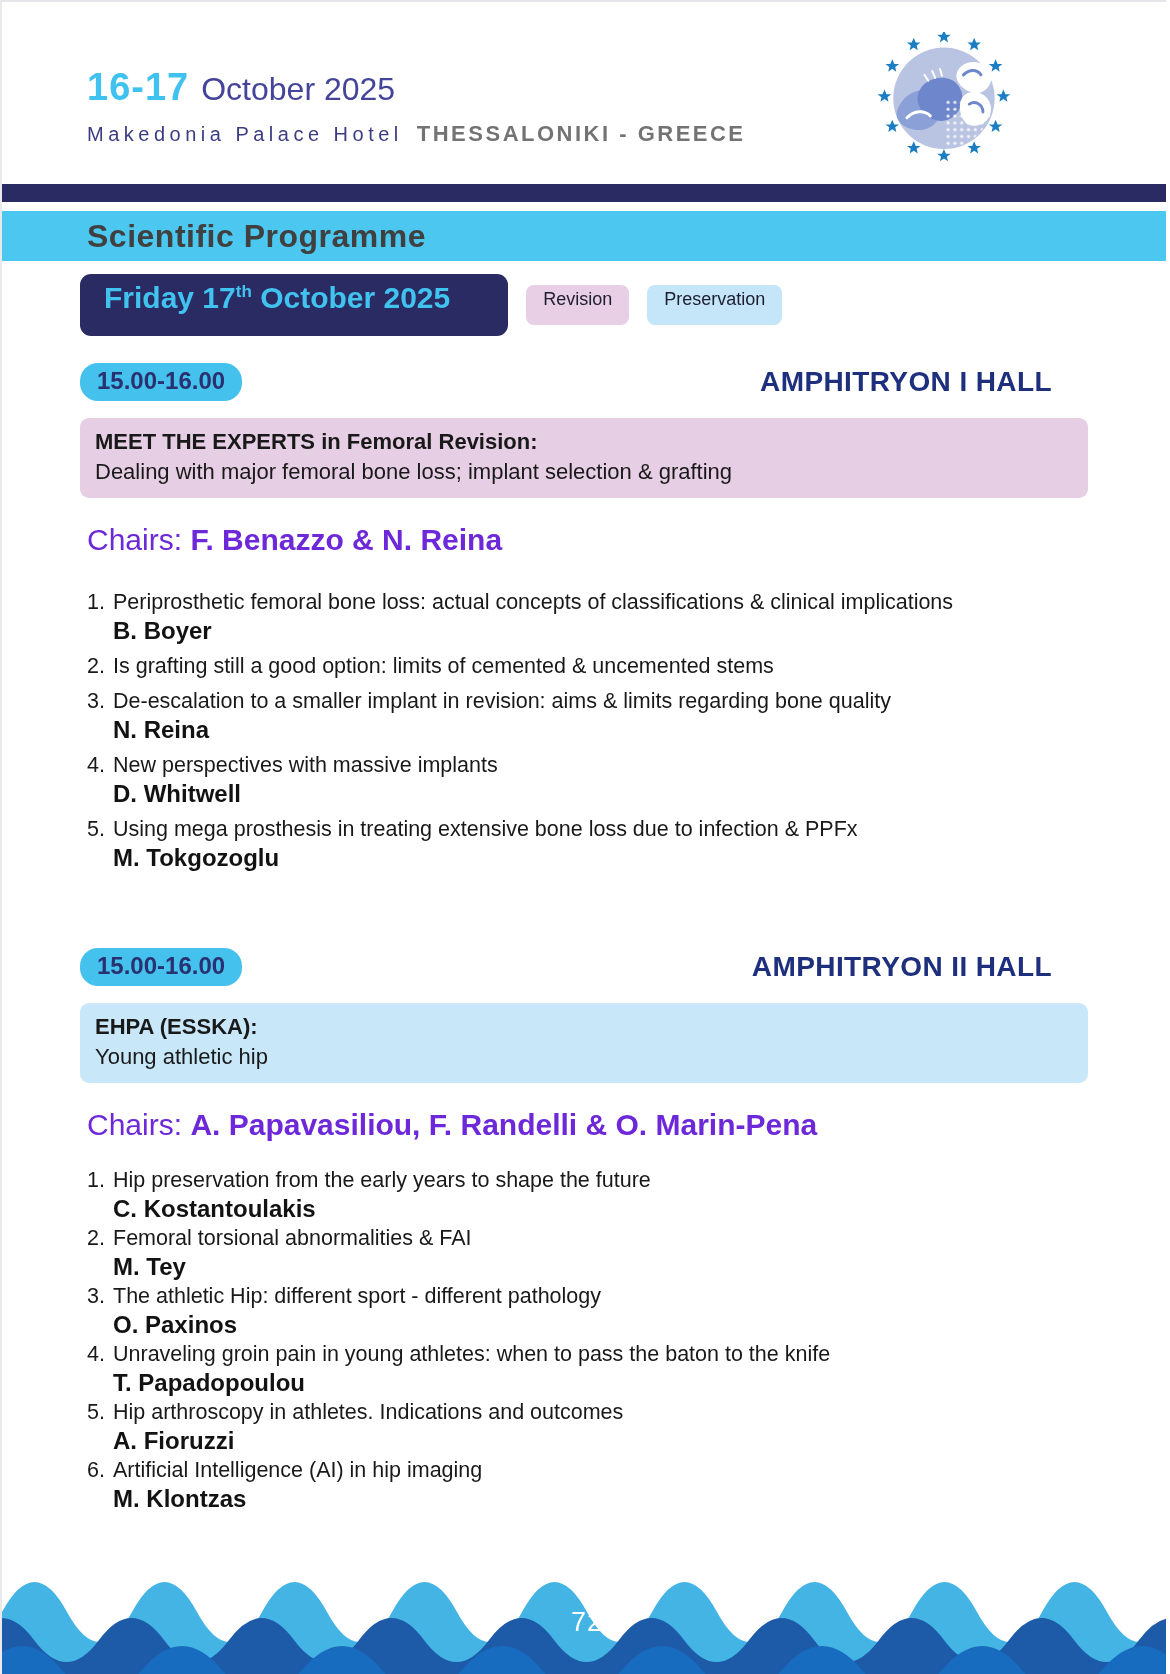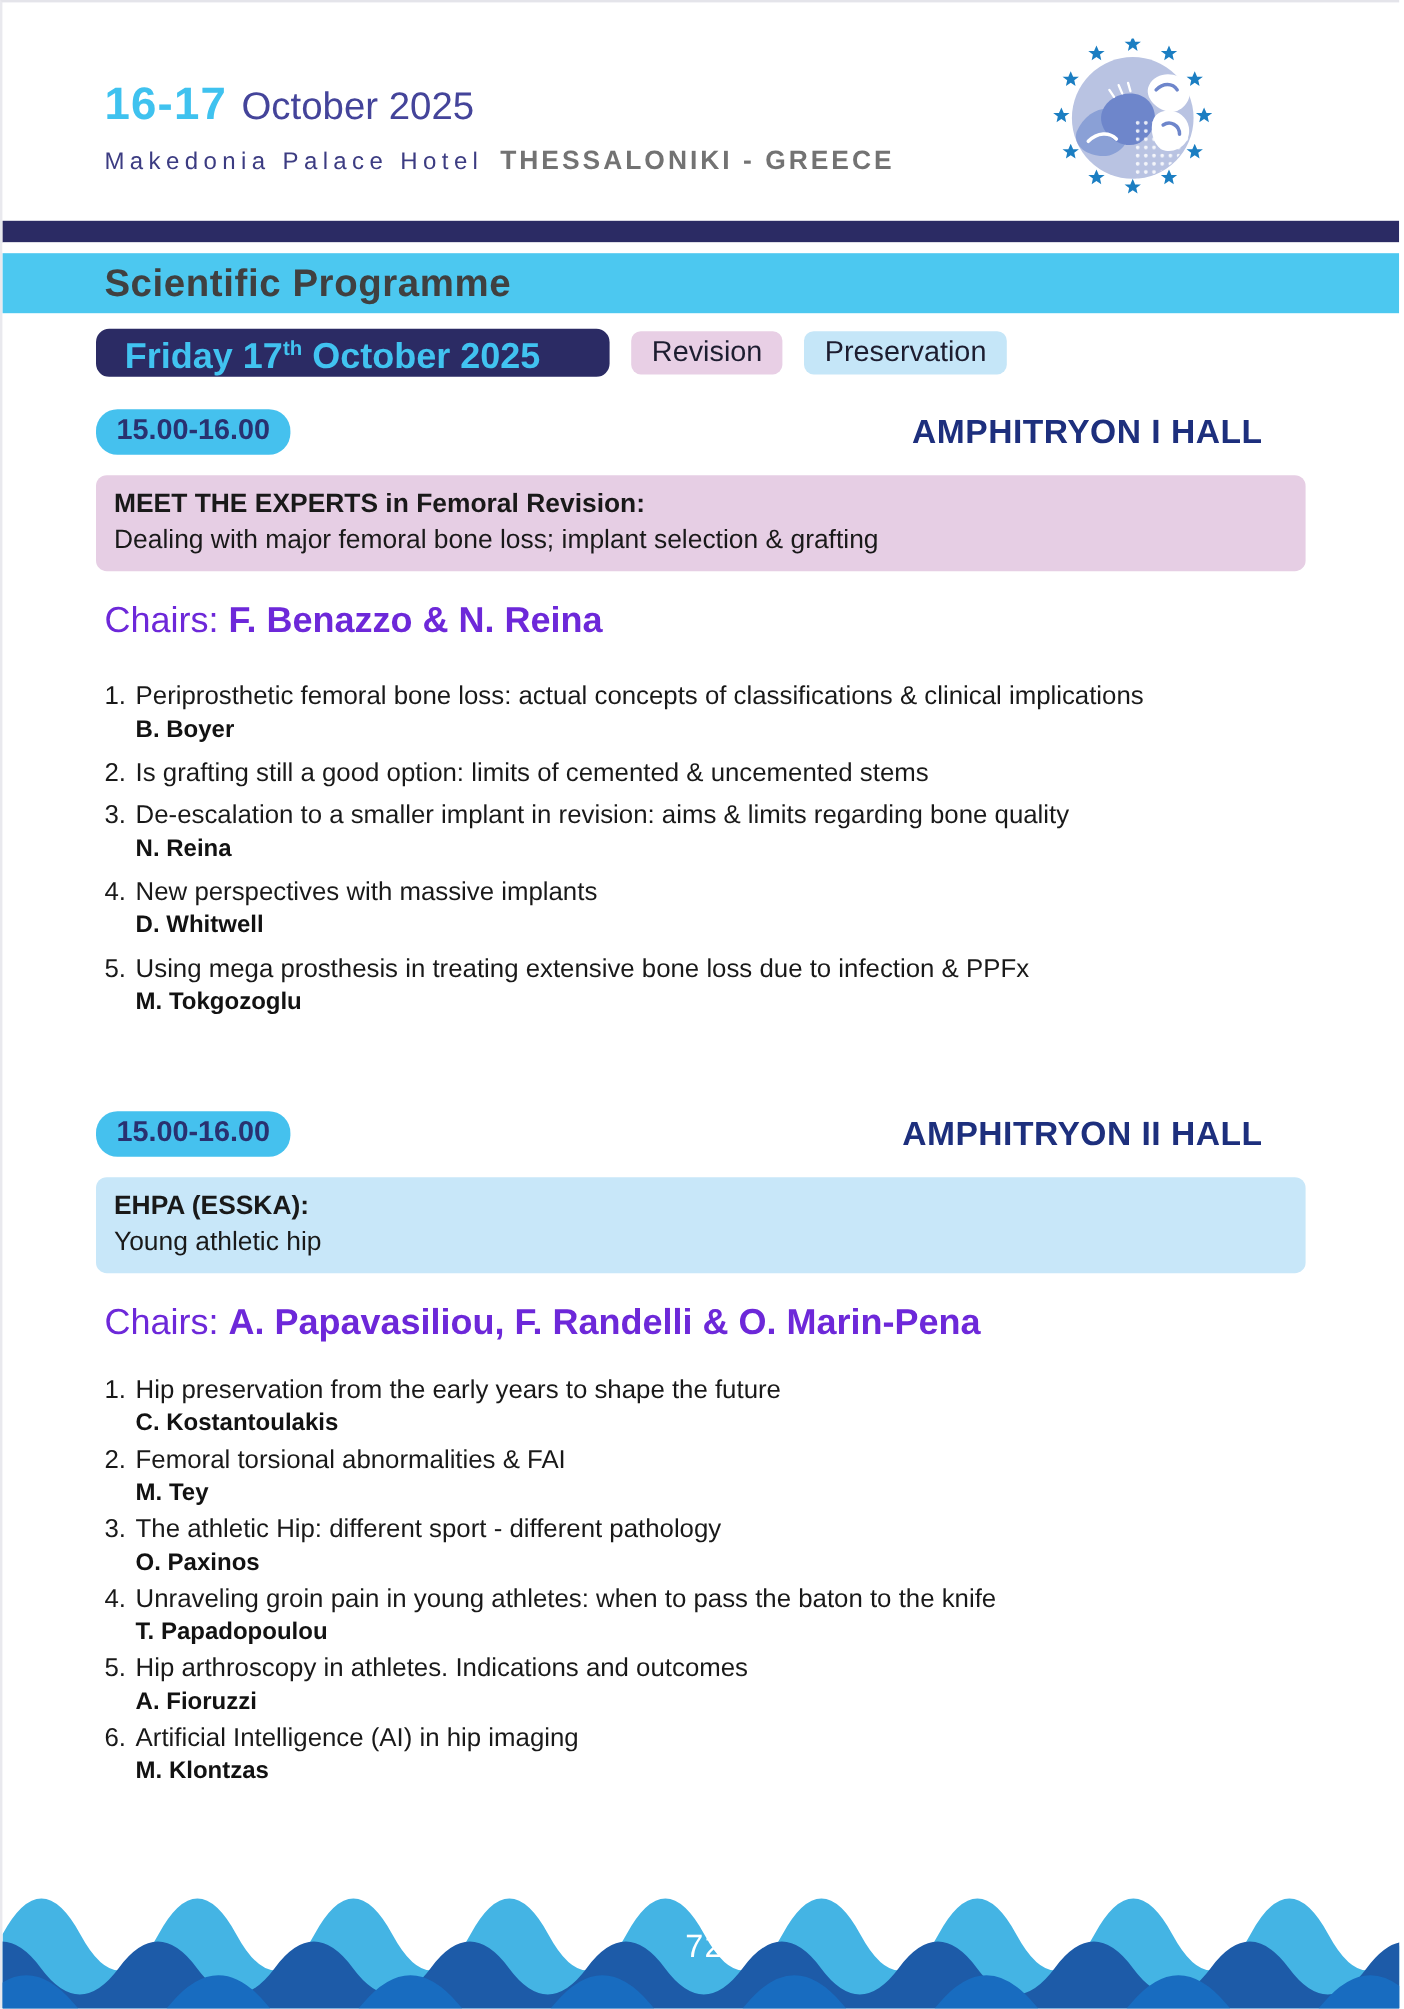--- a/index.html
+++ b/index.html
@@ -21,23 +21,23 @@
   
   .navy-bar { height:18px; background:#2b2b64; }
   .bar-gap { height:9px; background:#fff; }
   .title-bar { height:50px; background:#4cc8f0; display:flex; align-items:center; padding-left:85px; }
   .title-bar h1 { font-size:32px; font-weight:bold; color:#404040; letter-spacing:.5px; }
 
   
   .main { padding:13px 78px 0 78px; }
   .day-row { display:flex; align-items:center; gap:18px; }
   .day-button { background:#2b2b64; color:#41c3f0; font-weight:bold; font-size:30px;
-                border-radius:11px; padding:7px 58px 0 24px; line-height:1.1; }
+                border-radius:11px; padding:7px 58px 22px 24px; line-height:1.1; }
   .day-button sup { font-size:17px; }
-  .chip { font-size:24px; color:#1d1d30; border-radius:8px; padding:5px 17px 4px; line-height:1.1; }
+  .chip { font-size:18px; color:#1d1d30; border-radius:8px; padding:5px 17px 16px; line-height:1.1; }
 
   .session-head { display:flex; justify-content:space-between; align-items:center; padding-right:36px; }
   .session-1 .session-head { margin-top:27px; }
   .session-2 .session-head { margin-top:76px; }
   .time-badge { background:#45c1ee; color:#293170; font-weight:bold; font-size:24px;
                 border-radius:18px; padding:5px 17px 8px; line-height:1.05; }
   .hall { font-size:28px; font-weight:bold; color:#1d2f7d; letter-spacing:.4px; }
 
   .banner { margin-top:17px; border-radius:9px; padding:9px 15px 11px; font-size:22px;
             line-height:30px; color:#191919; }
@@ -47,21 +47,21 @@
   .chairs .names { font-weight:bold; }
 
   .talks { padding-left:7px; }
   .session-1 .talks { margin-top:31px; }
   .session-2 .talks { margin-top:24px; }
   .talk { margin-bottom:7px; }
   .session-2 .talk { margin-bottom:1px; }
   .talk-row { display:flex; font-size:21.5px; line-height:28px; color:#191919; }
   .talk-num { flex:none; width:26px; }
   .talk-title { flex:1; }
-  .talk-speaker { font-weight:bold; font-size:20px; line-height:29px; color:#121212; margin-left:26px; }
+  .talk-speaker { font-weight:bold; font-size:24px; line-height:29px; color:#121212; margin-left:26px; }
 
   
   .footer { position:absolute; left:0; bottom:0; width:1170px; height:96px; }
   .footer svg { display:block; width:100%; height:100%; }
   .page-number { position:absolute; left:0; right:0; bottom:36px; text-align:center;
                  color:#fff; font-size:27px; letter-spacing:1px; }
 </style>
 </head>
 <body>
 

